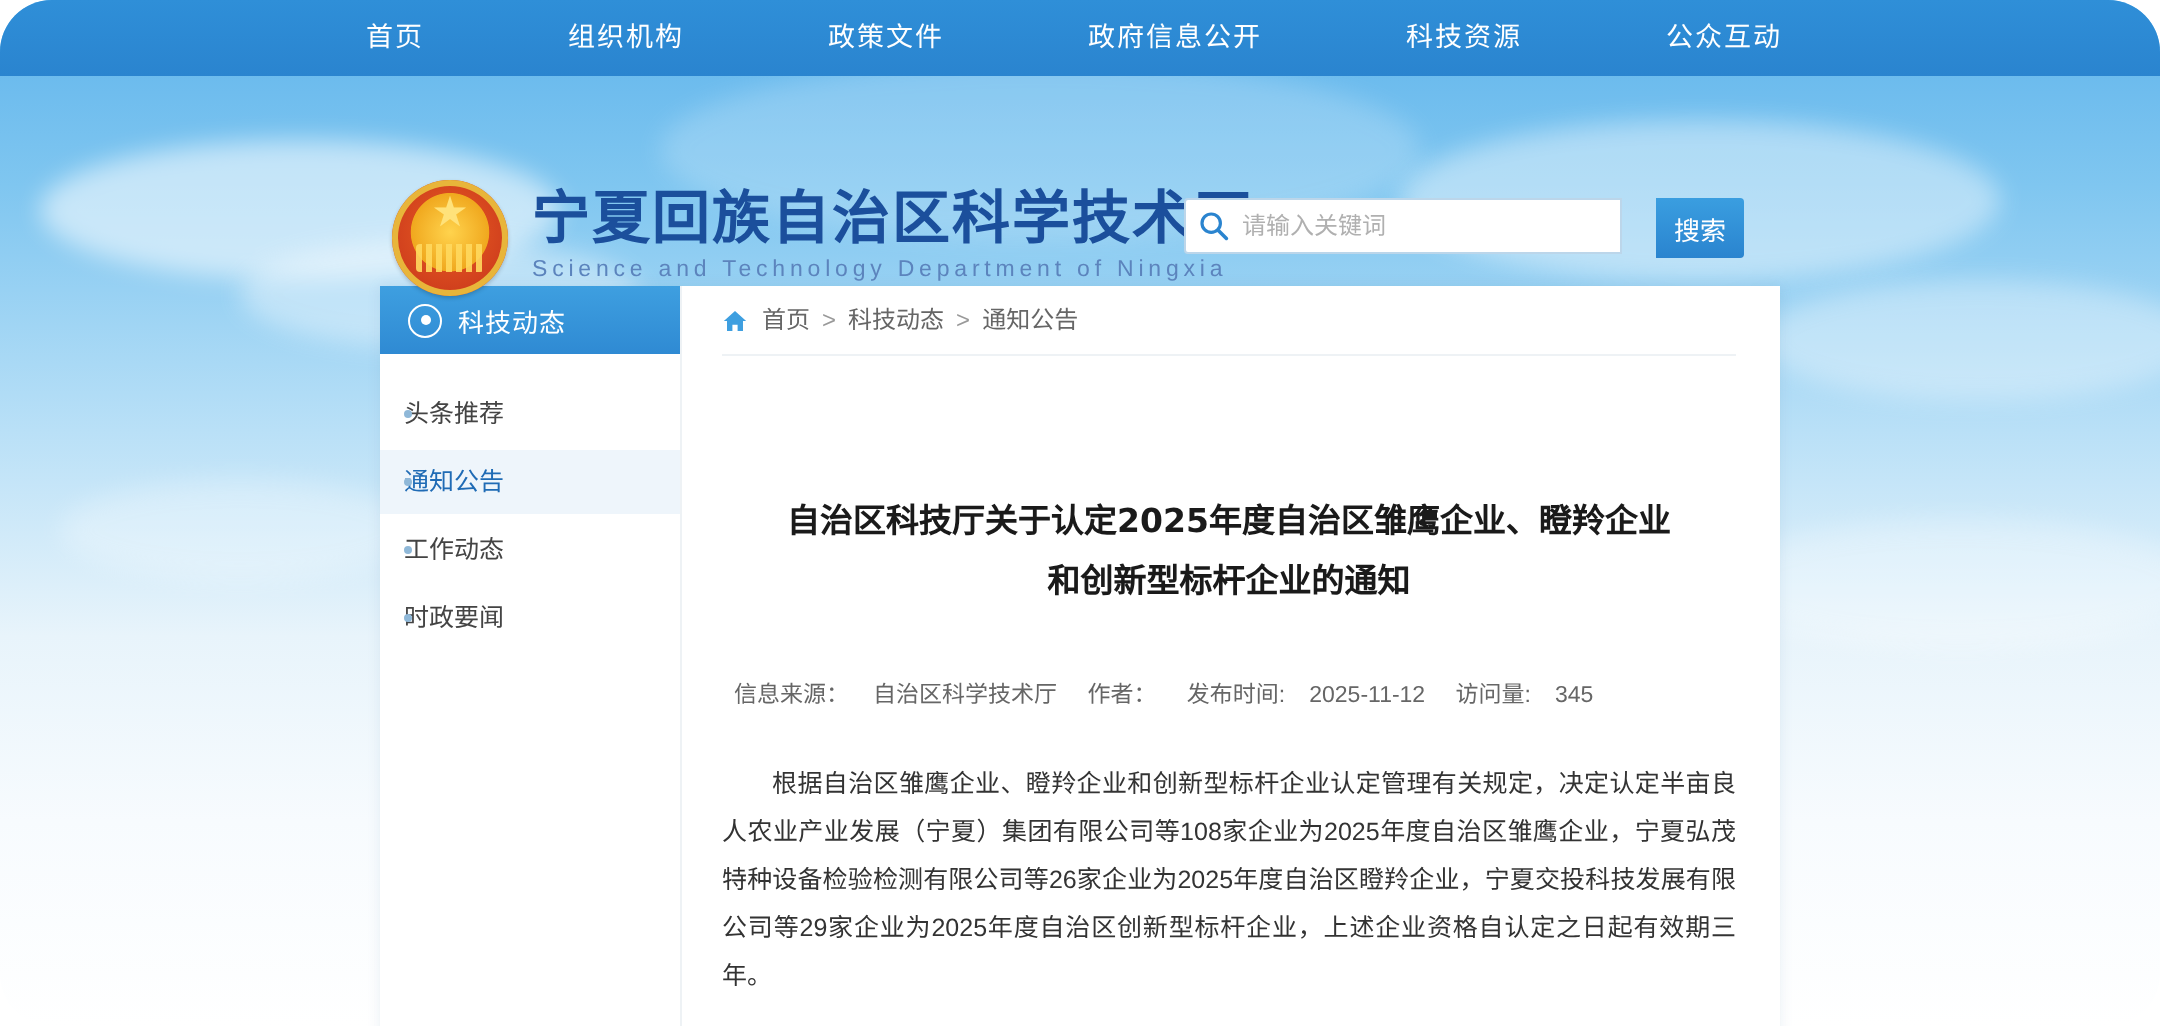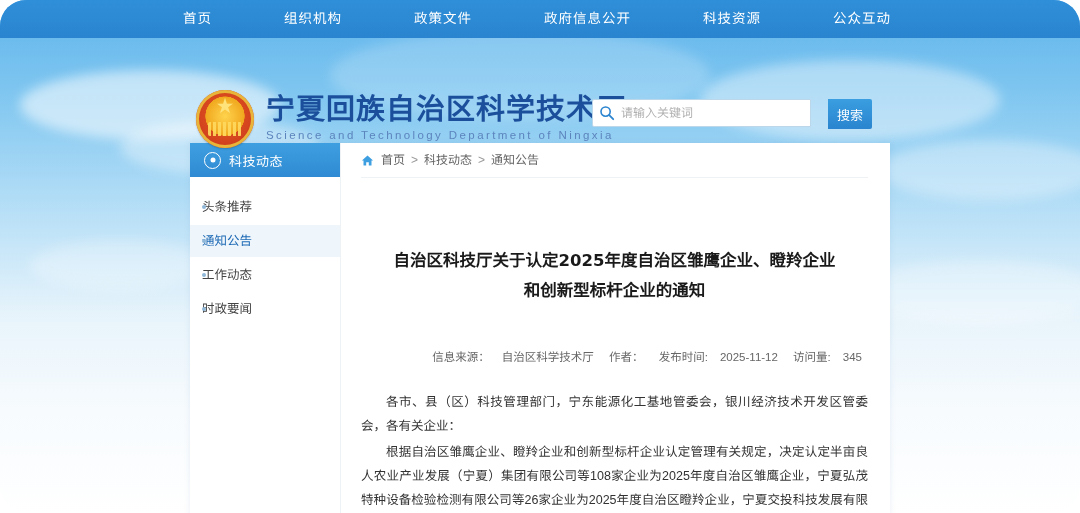--- a/index.html
+++ b/index.html
@@ -278,24 +278,24 @@
   .art-title {
     text-align: center;
     font-family: "DejaVu Sans", sans-serif;
     font-size: 16.5px;
     font-weight: bold;
     color: #1a1a1a;
     line-height: 30px;
     margin: 68px 10px 0;
   }
   .art-meta {
-    text-align: right;
+    text-align: left;
     font-size: 11.5px;
     color: #666;
-    margin-top: 42px;
+    margin-top: 32px;
     white-space: nowrap;
   }
   .art-meta span { margin: 0 6px; }
 
   .art-body {
     margin-top: 26px;
     font-size: 12.5px;
     line-height: 24px;
     color: #333;
     text-align: justify;
@@ -383,19 +383,18 @@
       </h1>
 
       <div class="art-meta">
         <span>信息来源：</span><span>自治区科学技术厅</span>
         <span>作者：</span>
         <span>发布时间:</span><span>2025-11-12</span>
         <span>访问量:</span><span>345</span>
       </div>
 
       <div class="art-body">
-        <p>各市、县（区）科技管理部门，宁东能源化工基地管委会，银川经济技术开发区管委会，各有关企业：</p>
         <p>根据自治区雏鹰企业、瞪羚企业和创新型标杆企业认定管理有关规定，决定认定半亩良人农业产业发展（宁夏）集团有限公司等108家企业为2025年度自治区雏鹰企业，宁夏弘茂特种设备检验检测有限公司等26家企业为2025年度自治区瞪羚企业，宁夏交投科技发展有限公司等29家企业为2025年度自治区创新型标杆企业，上述企业资格自认定之日起有效期三年。</p>
       </div>
 
     </section>
   </div>
 </div>
 
 </body></html>

